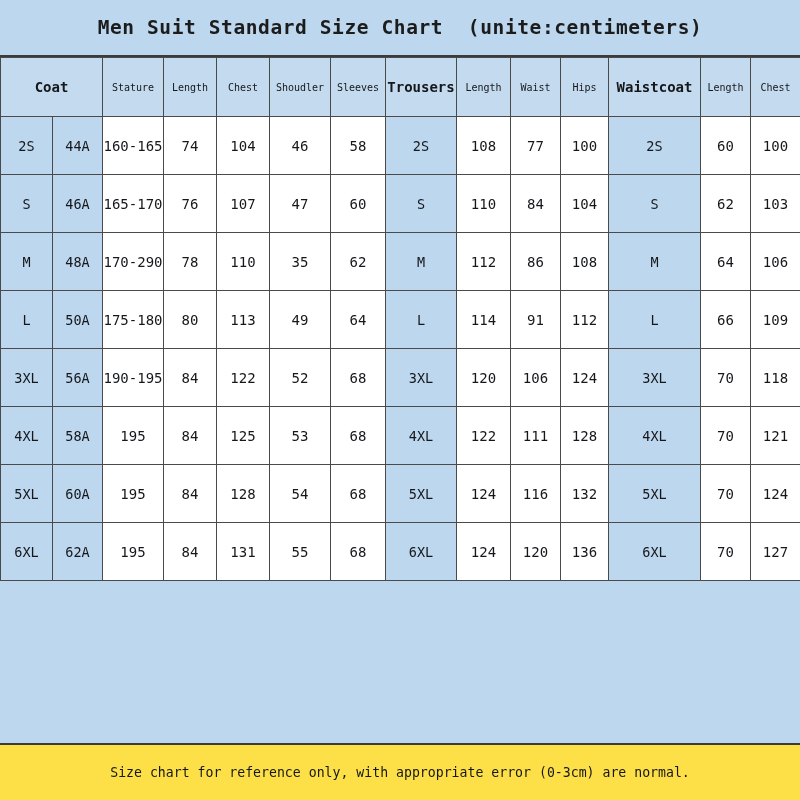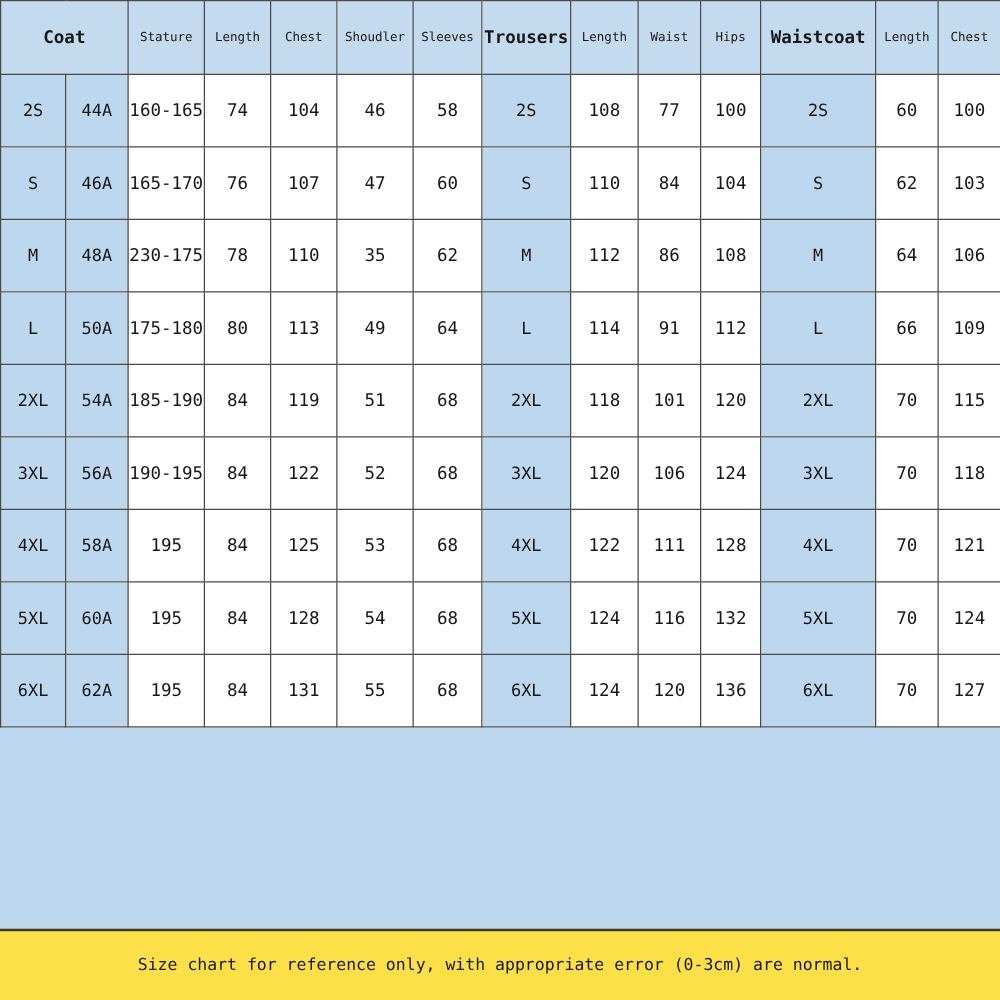--- a/index.html
+++ b/index.html
@@ -121,20 +121,23 @@
     font-size: 13.2px;
     color: #15171a;
     white-space: pre;
   }
 </style>
 </head>
 <body>
 
 <div id="chart-root">
 
+  <div class="title-band">
+    <div class="title-text">Men Suit Standard Size Chart  (unite:centimeters)</div>
+  </div>
 
   <div class="table-wrap">
     <table class="size-table">
       <colgroup>
         <col class="c-coat">
           <col class="c-num">
           <col class="c-stature">
           <col class="c-len1">
         <col class="c-chest1">
           <col class="c-shoulder">
@@ -193,21 +196,21 @@
             <td>110</td>
             <td>84</td>
             <td>104</td>
             <td class="size-cell">S</td>
             <td>62</td>
             <td>103</td>
           </tr>
           <tr class="data-row">
             <td class="size-cell">M</td>
             <td class="size-cell">48A</td>
-            <td>230-175</td>
+            <td>170-290</td>
             <td>78</td>
             <td>110</td>
             <td>35</td>
             <td>62</td>
             <td class="size-cell">M</td>
             <td>112</td>
             <td>86</td>
             <td>108</td>
             <td class="size-cell">M</td>
             <td>64</td>
@@ -223,36 +226,20 @@
             <td>64</td>
             <td class="size-cell">L</td>
             <td>114</td>
             <td>91</td>
             <td>112</td>
             <td class="size-cell">L</td>
             <td>66</td>
             <td>109</td>
           </tr>
           <tr class="data-row">
-            <td class="size-cell">2XL</td>
-            <td class="size-cell">54A</td>
-            <td>185-190</td>
-            <td>84</td>
-            <td>119</td>
-            <td>51</td>
-            <td>68</td>
-            <td class="size-cell">2XL</td>
-            <td>118</td>
-            <td>101</td>
-            <td>120</td>
-            <td class="size-cell">2XL</td>
-            <td>70</td>
-            <td>115</td>
-          </tr>
-          <tr class="data-row">
             <td class="size-cell">3XL</td>
             <td class="size-cell">56A</td>
             <td>190-195</td>
             <td>84</td>
             <td>122</td>
             <td>52</td>
             <td>68</td>
             <td class="size-cell">3XL</td>
             <td>120</td>
             <td>106</td>

